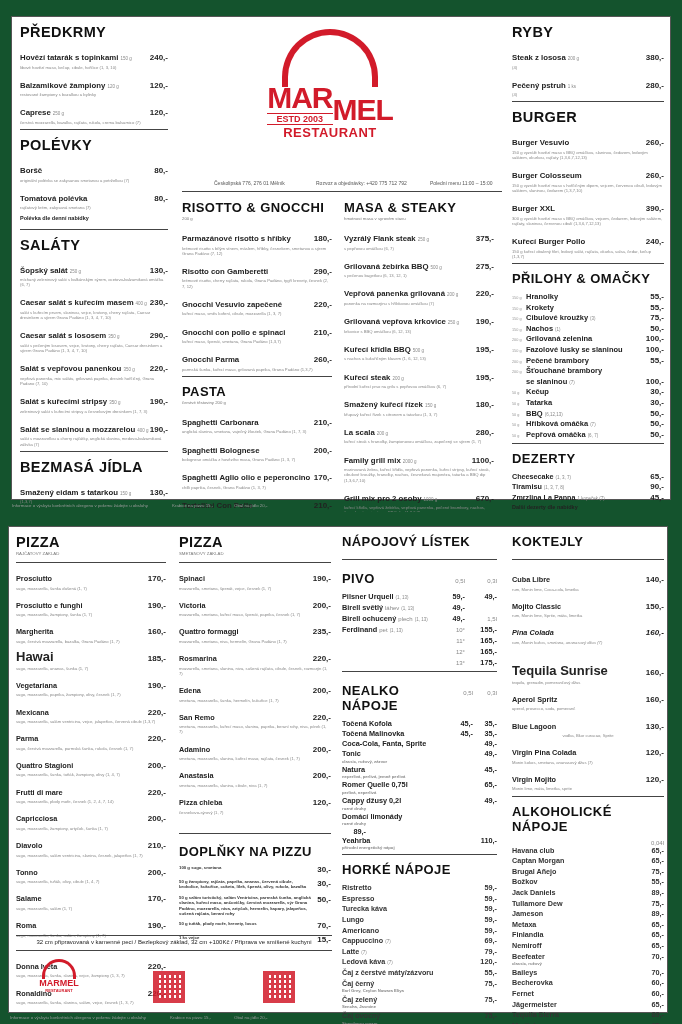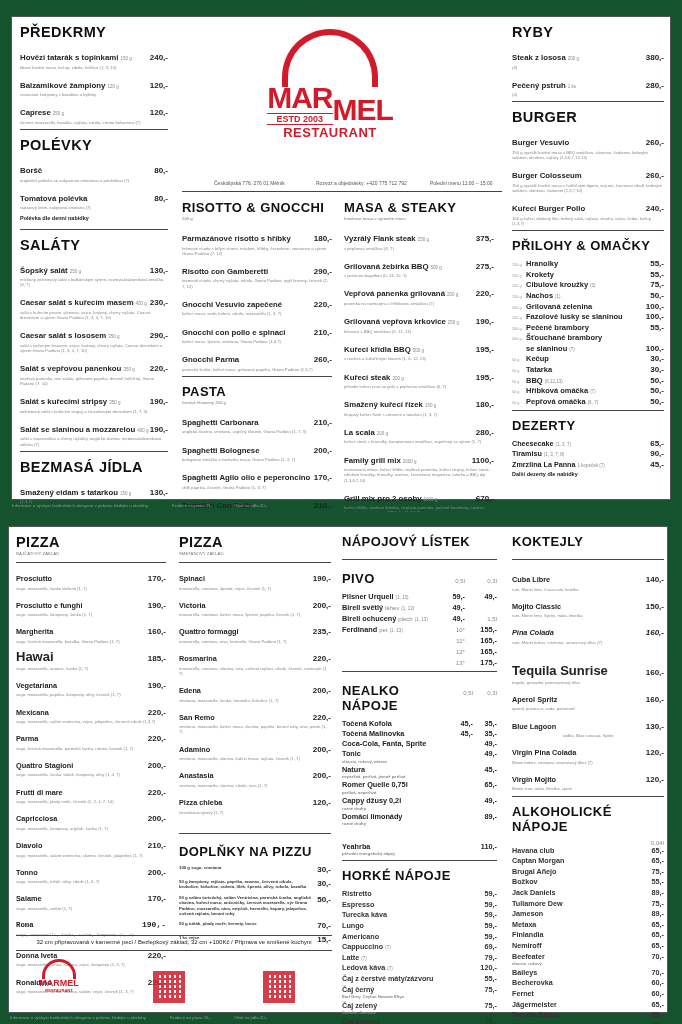--- a/index.html
+++ b/index.html
@@ -419,20 +419,27 @@
             </div>
             <div class="item">
               <div class="row">
                 <span><span class="name">Burger Colosseum</span></span>
                 <span class="price">260,-</span>
               </div>
               <div class="desc">150 g vyzrálé hovězí maso s hořčičným dipem, vejcem, červenou cibulí, ledovým salátem, slaninou, čedarem (1,3,7,10)</div>
             </div>
             <div class="item">
               <div class="row">
+                <span><span class="name">Burger XXL</span></span>
+                <span class="price">390,-</span>
+              </div>
+              <div class="desc">300 g vyzrálé hovězí maso s BBQ omáčkou, vejcem, čedarem, ledovým salátem, rajčaty, slaninou, červenou cibulí (1,3,6,7,12,13)</div>
+            </div>
+            <div class="item">
+              <div class="row">
                 <span><span class="name">Kuřecí Burger Pollo</span></span>
                 <span class="price">240,-</span>
               </div>
               <div class="desc">150 g kuřecí obalený filet, ledový salát, rajčata, okurka, salsa, čedar, kečup (1,3,7)</div>
             </div>
           </div>
    </div>
    <div class="rule"></div>
    <div>
     <div class="h1 sm">PŘILOHY &amp; OMAČKY</div>
@@ -626,21 +633,21 @@
             </div>
             <div class="desc">sugo, mozzarella, tuňák, olivy, cibule (1, 4, 7)</div>
           </div>
           <div class="item" style="margin-bottom: 3px;">
             <div class="row">
               <span><span class="name" style="font-size: 7.3px;">Salame</span></span>
               <span class="price">170,-</span>
             </div>
             <div class="desc">sugo, mozzarella, salám (1, 7)</div>
           </div>
-          <div class="item" style="margin-bottom: 6px; font-family: Liberation Mono, monospace;">
+          <div class="item" style="margin-bottom: 17px;">
             <div class="row">
               <span><span class="name" style="font-size: 7.3px;">Roma</span></span>
               <span class="price">190,-</span>
             </div>
             <div class="desc">sugo, mozzarella, šunka, salám, žampiony (1, 7)</div>
           </div>
           <div class="item" style="margin-bottom: 3px;">
             <div class="row">
               <span><span class="name" style="font-size: 7.3px;">Donna Iveta</span></span>
               <span class="price">220,-</span>
@@ -864,21 +871,21 @@
             <span class="c2" style="width: 24px;">65,-</span>
           </div>
           <div class="pivo-row" style="margin-bottom: 1px;">
             <span class="name">
               <div>Cappy džusy 0,2l</div>
               <div class="desc">různé druhy</div>
             </span>
             <span class="c1" style="width: 24px;"></span>
             <span class="c2" style="width: 24px;">49,-</span>
           </div>
-          <div class="pivo-row" style="margin-bottom: 15px;">
+          <div class="pivo-row" style="margin-bottom: 0; flex-direction: column;">
             <span class="name">
               <div>Domácí limonády</div>
               <div class="desc">různé druhy</div>
             </span>
             <span class="c1" style="width: 24px;"></span>
             <span class="c2" style="width: 24px;">89,-</span>
           </div>
           <div class="pivo-row" style="margin-bottom: 1px;">
             <span class="name">
               <div>Yeahrba</div>

